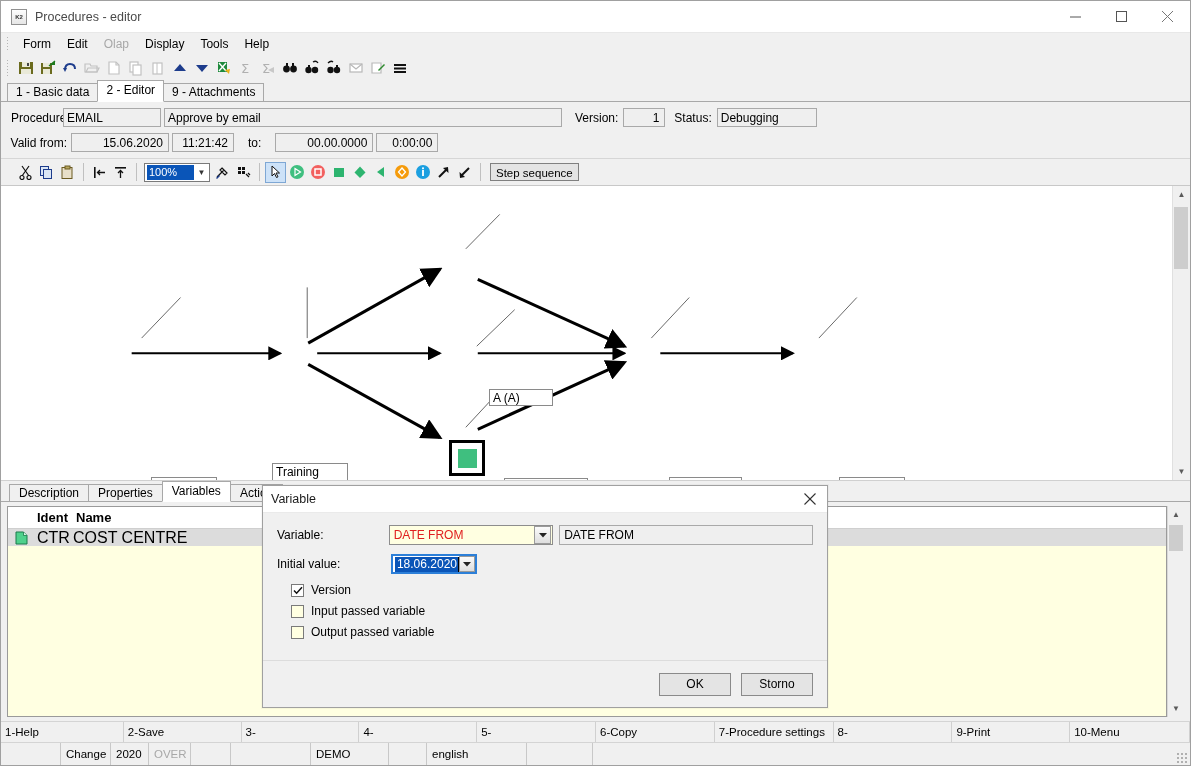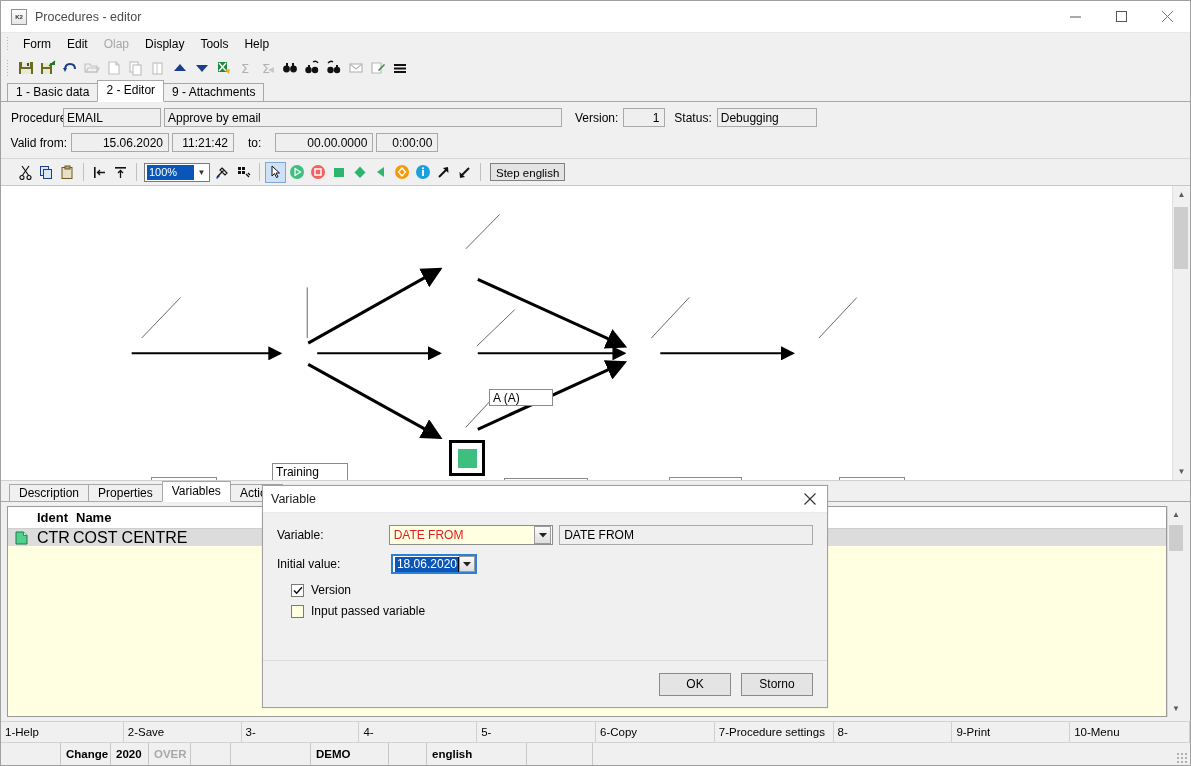--- a/index.html
+++ b/index.html
@@ -318,21 +318,21 @@
     background: #f0f0f0;
     border-top: 1px solid #d4d4d4;
     display: flex; align-items: center;
     font-size: 11.5px;
     position: relative;
   }
   .scell {
     height: 22px; line-height: 22px;
     border-right: 1px solid #c8c8c8;
     padding: 0 5px; box-sizing: border-box;
-    overflow: hidden; white-space: nowrap; font-weight: bold;
+    overflow: hidden; white-space: nowrap;
   }
   .scell.dim { color: #a8a8a8; }
   .grip {
     position: absolute; right: 2px; bottom: 1px; width: 12px; height: 12px;
     background-image: radial-gradient(circle, #b0b0b0 38%, transparent 40%);
     background-size: 4px 4px;
   }
 
   
   .dialog {
@@ -734,21 +734,21 @@
           <path d="M12 2 L12.5 8 L7 3 Z" fill="#111"></path>
         </svg>
     </div>
     <div class="tb2-btn">
       <svg width="15" height="15" viewBox="0 0 15 15">
           <path d="M12 3 L4 11" stroke="#111" stroke-width="2"></path>
           <path d="M3 13 L2.5 7 L8 12 Z" fill="#111"></path>
         </svg>
     </div>
     <div class="sep"></div>
-    <div class="stepseq">Step english</div>
+    <div class="stepseq">Step sequence</div>
   </div>
 
   <div class="canvas-wrap">
     <div class="canvas">
 
       <svg class="links" viewBox="0 0 1174 290" preserveAspectRatio="none">
         <defs>
           <marker id="ah" markerWidth="7" markerHeight="7" refX="6" refY="3.5" orient="auto">
             <path d="M0,0 L7,3.5 L0,7 Z" fill="#000"></path>
           </marker>
@@ -917,19 +917,23 @@
           </svg>
       </div>
       <div class="cbtext">Version</div>
     </div>
 
     <div class="cbrow" style="margin-left:14px;">
       <div class="cbox"></div>
       <div class="cbtext">Input passed variable</div>
     </div>
 
+    <div class="cbrow" style="margin-left:14px;">
+      <div class="cbox"></div>
+      <div class="cbtext">Output passed variable</div>
+    </div>
   </div>
 
   <div class="dlg-footer">
     <div class="dbtn">OK</div>
     <div class="dbtn">Storno</div>
   </div>
 </div>
 
 </body></html>

